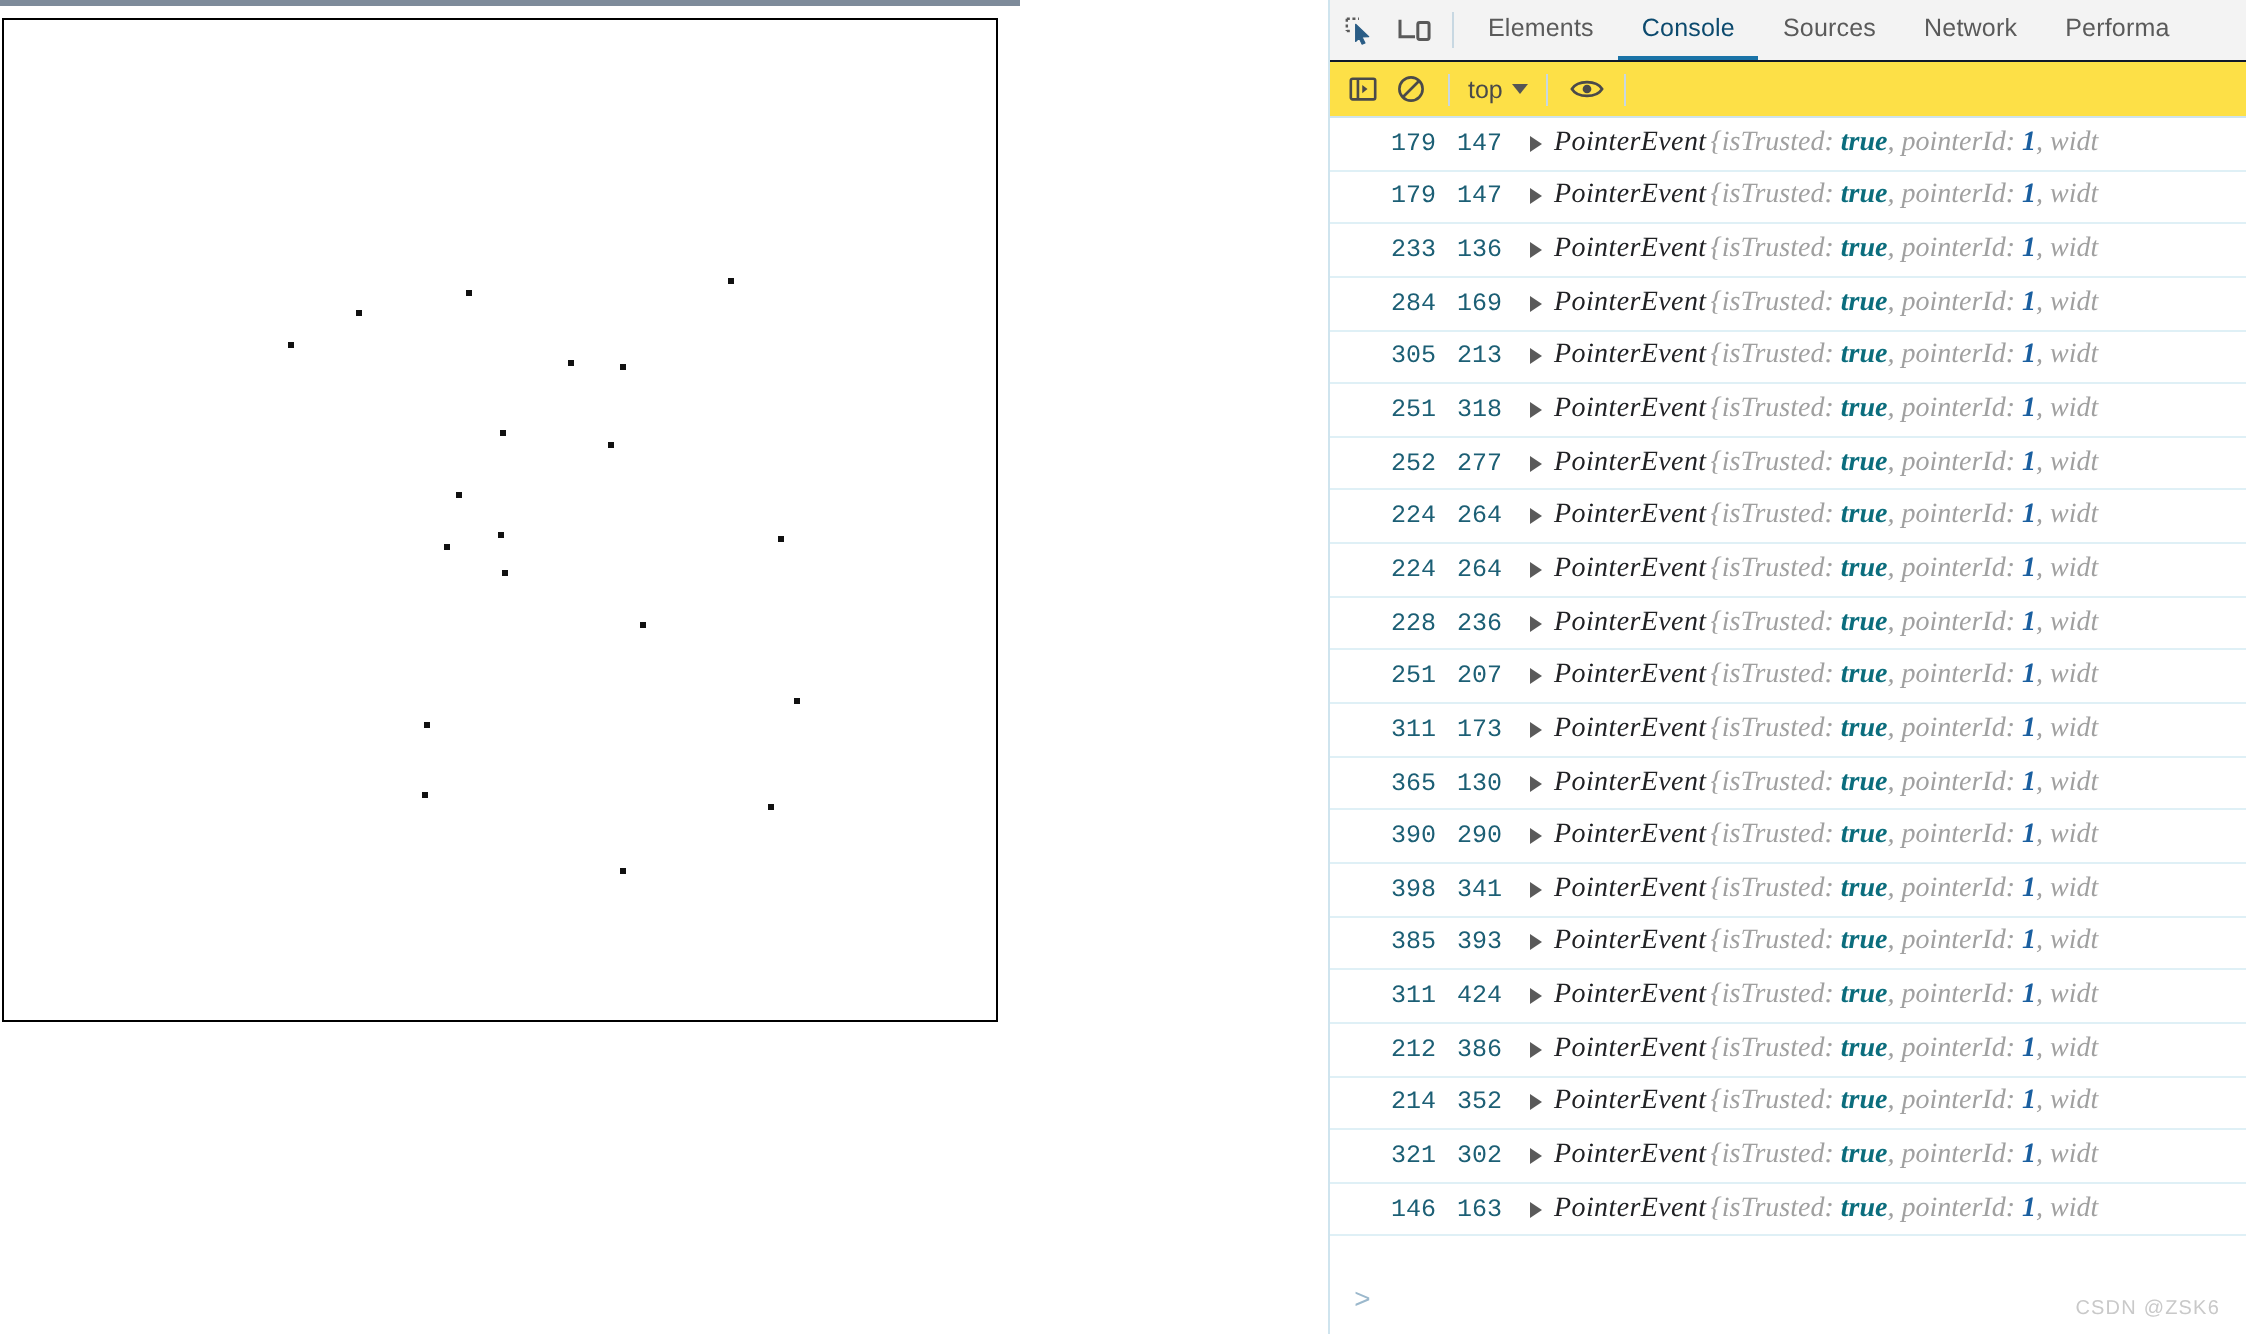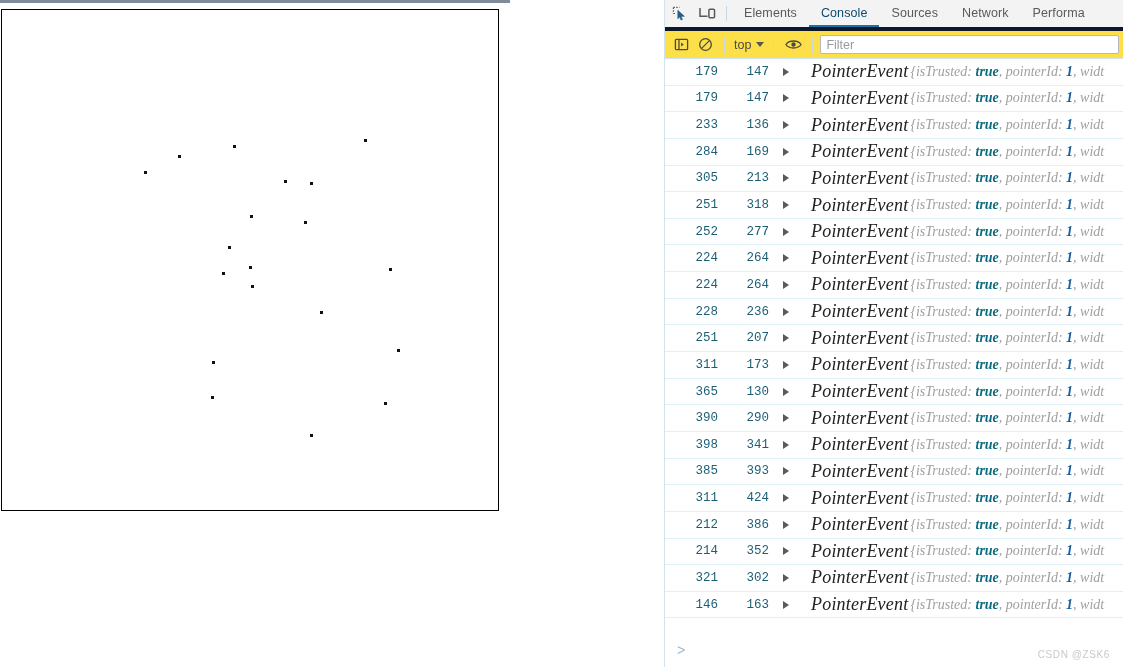--- a/index.html
+++ b/index.html
@@ -70,21 +70,21 @@
     box-sizing: border-box;
     overflow: hidden;
   }
 
   
   #dt-tabbar {
     height: 31px;
     background: #f3f3f3;
     display: flex;
     align-items: stretch;
-    border-bottom: 4px solid #0f172a;
+    border-bottom: 1px solid #0f172a;
     box-sizing: border-box;
     white-space: nowrap;
   }
   .tb-icon-btn {
     width: 28px;
     display: flex;
     align-items: center;
     justify-content: center;
     flex: 0 0 28px;
   }
@@ -186,36 +186,35 @@
     font-size: 12.5px;
   }
   .coord {
     color: #1c5f75;
     font-family: "Liberation Mono", monospace;
     font-size: 12.5px;
     display: inline-block;
     text-align: right;
   }
   .coord-x { width: 27px; }
-  .coord-y { width: 27px; margin-left: 24px; }
+  .coord-y { width: 27px; margin-left: 6px; }
   .disclosure {
     width: 0; height: 0;
     border-top: 4.5px solid transparent;
     border-bottom: 4.5px solid transparent;
     border-left: 6px solid #5a5a5a;
     margin: 0 6px 0 14px;
     flex: 0 0 auto;
   }
   .obj-name {
     font-style: italic;
     font-family: "Liberation Serif", serif;
-    font-size: 18px;
+    font-size: 14px;
     color: #202124;
     letter-spacing: .2px;
-    margin-left: 16px;
   }
   .obj-body {
     font-style: italic;
     font-family: "Liberation Serif", serif;
     font-size: 14px;
     color: #a0a0a0;
     margin-left: 2px;
   }
   .obj-body .k { color: #a0a0a0; }
   .obj-body .v-bool { color: #0b6d7d; font-weight: bold; font-style: italic; }
@@ -346,21 +345,20 @@
 
       <div class="fb-btn">
         <svg width="17" height="13" viewBox="0 0 18 13">
           <path d="M1 6.5 C4 1.6 14 1.6 17 6.5 C14 11.4 4 11.4 1 6.5 Z" fill="none" stroke="#4a4a4a" stroke-width="1.4"></path>
           <circle cx="9" cy="6.5" r="2.3" fill="#4a4a4a"></circle>
         </svg>
       </div>
 
       <div class="fb-sep"></div>
 
-      <input id="filter-input" type="text" placeholder="Filter" style="">
     </div>
 
     <div id="console-list">
         <div class="msg-row">
           <span class="coord coord-x">179</span>
           <span class="coord coord-y">147</span>
           <span class="disclosure"></span>
           <span class="obj-name">PointerEvent</span>
           <span class="obj-body"><span class="k">{isTrusted:</span> <span class="v-bool">true</span><span class="k">, pointerId:</span> <span class="v-num">1</span><span class="k">, widt</span></span>
         </div>

